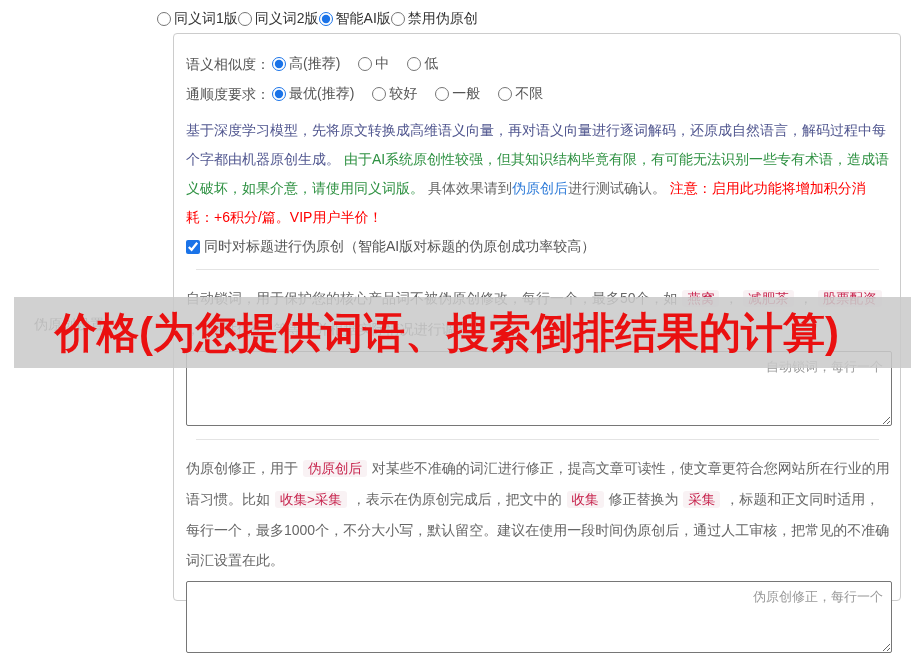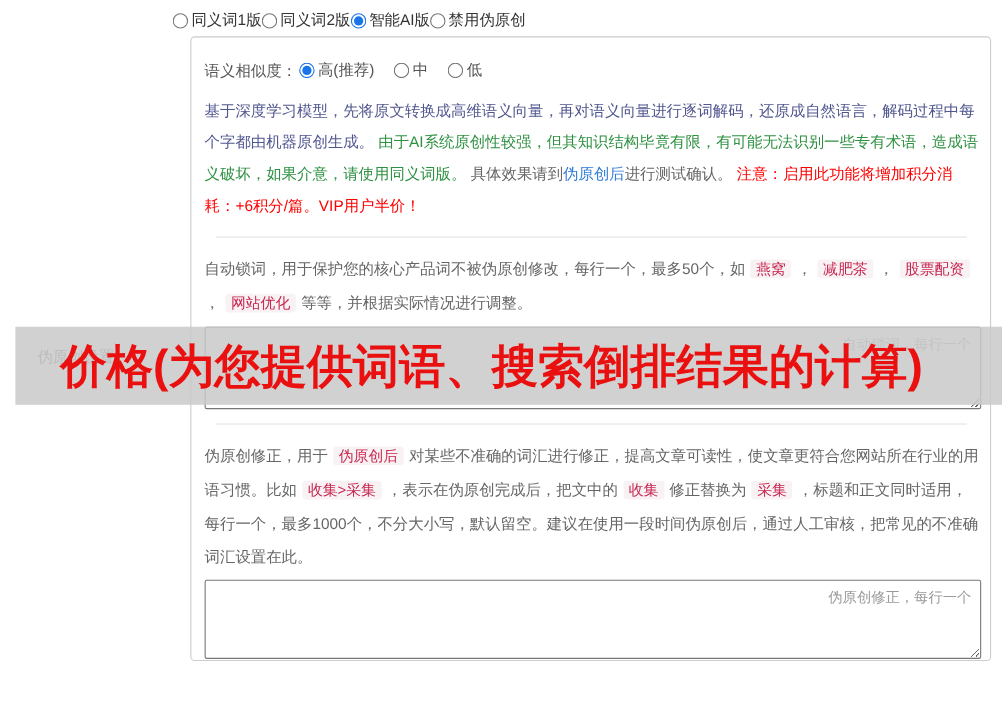--- a/index.html
+++ b/index.html
@@ -99,23 +99,43 @@
             <span>高(推荐)</span>
           </label><label class="radio-item">
             <input type="radio" name="similarity" style="">
             <span>中</span>
           </label><label class="radio-item">
             <input type="radio" name="similarity" style="">
             <span>低</span>
           </label></span>
     </div>
 
+    <div class="opt-row">
+      <span class="opt-label">通顺度要求：</span>
+      <span><label class="radio-item">
+            <input type="radio" name="fluency" checked="" style="">
+            <span>最优(推荐)</span>
+          </label><label class="radio-item">
+            <input type="radio" name="fluency" style="">
+            <span>较好</span>
+          </label><label class="radio-item">
+            <input type="radio" name="fluency" style="">
+            <span>一般</span>
+          </label><label class="radio-item">
+            <input type="radio" name="fluency" style="">
+            <span>不限</span>
+          </label></span>
+    </div>
 
     <div class="desc"><span class="t-blue">基于深度学习模型，先将原文转换成高维语义向量，再对语义向量进行逐词解码，还原成自然语言，解码过程中每个字都由机器原创生成。</span><span class="t-green"> 由于AI系统原创性较强，但其知识结构毕竟有限，有可能无法识别一些专有术语，造成语义破坏，如果介意，请使用同义词版。</span><span class="t-gray"> 具体效果请到</span><span class="t-link">伪原创后</span><span class="t-gray">进行测试确认。</span><span class="t-red"> 注意：启用此功能将增加积分消耗：+6积分/篇。VIP用户半价！</span></div>
 
+    <label class="cb-row">
+      <input type="checkbox" checked="" style="">
+      <span>同时对标题进行伪原创（智能AI版对标题的伪原创成功率较高）</span>
+    </label>
 
     <hr class="sep">
 
     <div class="desc2"><span class="t-gray">自动锁词，用于保护您的核心产品词不被伪原创修改，每行一个，最多50个，如 </span><span class="code">燕窝</span><span class="t-gray"> ， </span><span class="code">减肥茶</span><span class="t-gray"> ， </span><span class="code">股票配资</span><span class="t-gray"> ， </span><span class="code">网站优化</span><span class="t-gray"> 等等，并根据实际情况进行调整。</span></div>
 
     <textarea placeholder="自动锁词，每行一个" style=""></textarea>
 
     <hr class="sep">
 
     <div class="desc2"><span class="t-gray">伪原创修正，用于 </span><span class="code">伪原创后</span><span class="t-gray"> 对某些不准确的词汇进行修正，提高文章可读性，使文章更符合您网站所在行业的用语习惯。比如 </span><span class="code">收集&gt;采集</span><span class="t-gray"> ，表示在伪原创完成后，把文中的 </span><span class="code">收集</span><span class="t-gray"> 修正替换为 </span><span class="code">采集</span><span class="t-gray"> ，标题和正文同时适用，每行一个，最多1000个，不分大小写，默认留空。建议在使用一段时间伪原创后，通过人工审核，把常见的不准确词汇设置在此。</span></div>

